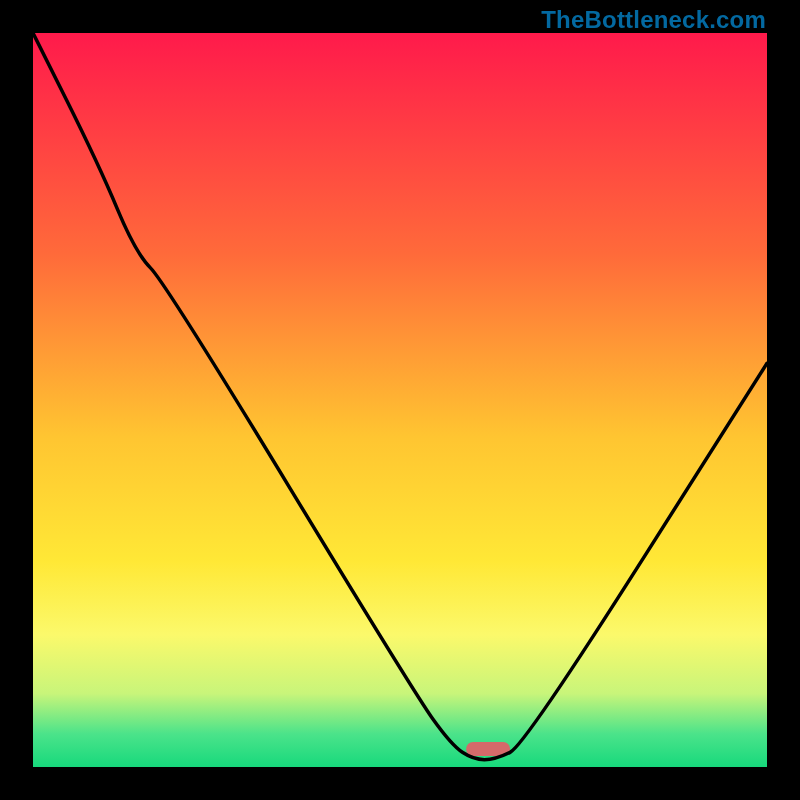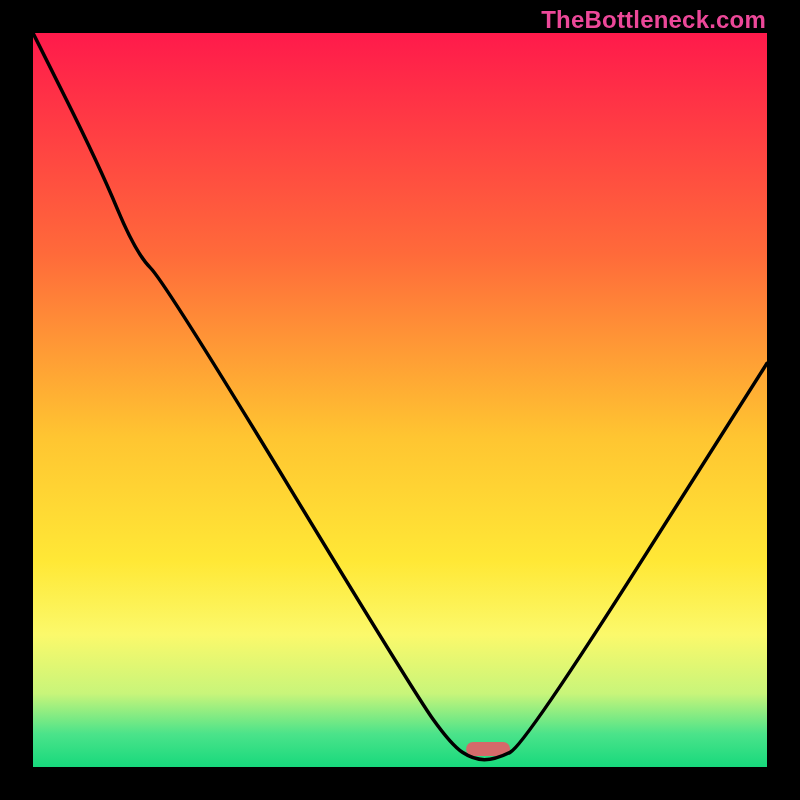--- a/index.html
+++ b/index.html
@@ -25,21 +25,21 @@
     width: 734px;
     height: 734px;
   }
   .watermark {
     position: absolute;
     top: 6px;
     right: 34px;
     font-family: Arial, Helvetica, sans-serif;
     font-size: 24px;
     font-weight: 600;
-    color: #ec4899;
+    color: #0369a1;
     letter-spacing: 0.2px;
     user-select: none;
   }
   svg { display: block; }
 </style>
 </head>
 <body>
 
 <div class="frame">
 

